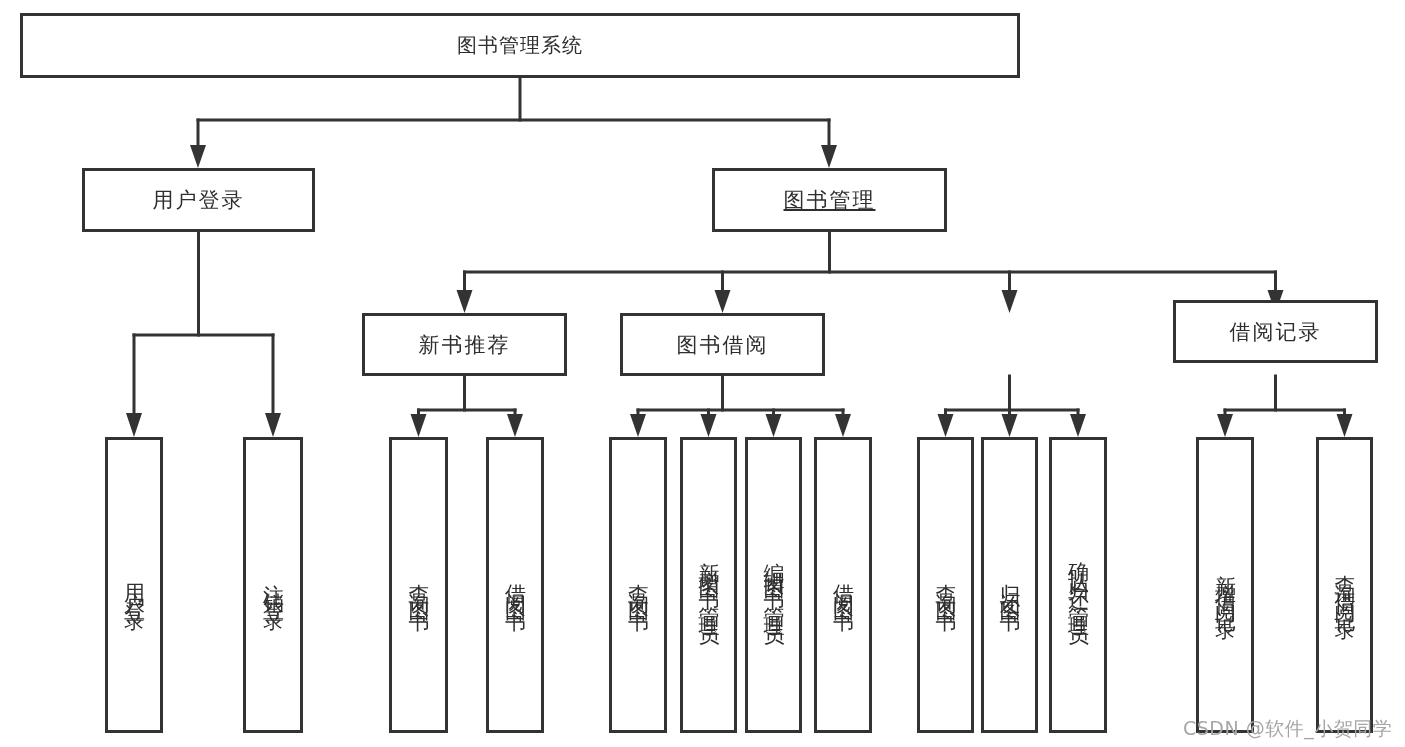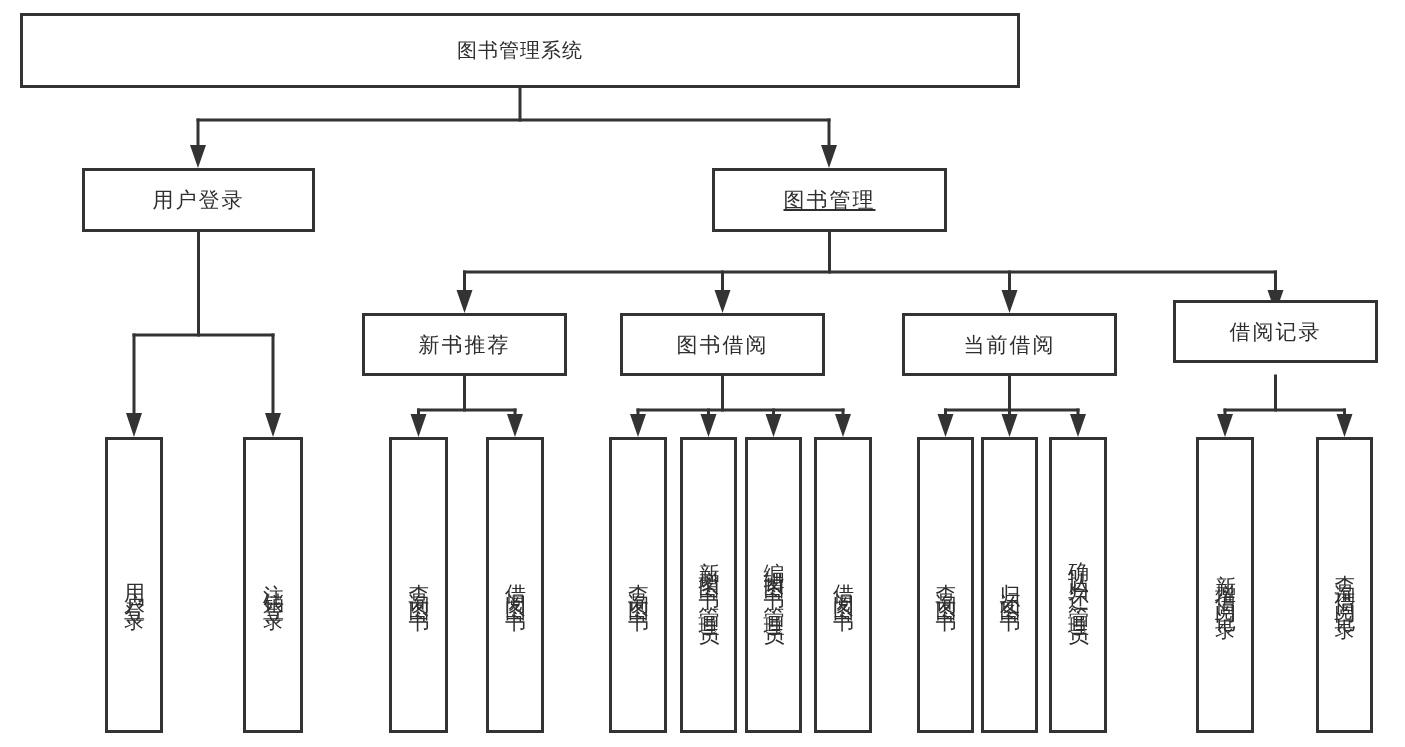--- a/index.html
+++ b/index.html
@@ -125,28 +125,27 @@
       <polygon points="765.5,414 781.5,414 773.5,437"></polygon>
       <polygon points="835,414 851,414 843,437"></polygon>
       <polygon points="937.5,414 953.5,414 945.5,437"></polygon>
       <polygon points="1001.5,414 1017.5,414 1009.5,437"></polygon>
       <polygon points="1070,414 1086,414 1078,437"></polygon>
       <polygon points="1217,414 1233,414 1225,437"></polygon>
       <polygon points="1336.5,414 1352.5,414 1344.5,437"></polygon>
     </g>
   </svg>
 
-  <div class="node h root" style="left:20px; top:13px; width:1000px; height:75px;">图书管理系统</div>
+  <div class="node h root" style="left:20px; top:13px; width:1000px; height:65px;">图书管理系统</div>
 
   <div class="node h" style="left:82px; top:168px; width:233px; height:64px;">用户登录</div>
   <div class="node h" style="left:712px; top:168px; width:235px; height:64px;text-decoration:underline;">图书管理</div>
 
   <div class="node h" style="left:620px; top:313px; width:205px; height:63px;">图书借阅</div>
   <div class="node h" style="left:362px; top:313px; width:205px; height:63px;">新书推荐</div>
-  <div class="node h" style="left:902px; top:313px; width:215px; height:63px;">当前借阅</div>
   <div class="node h" style="left:1173px; top:300px; width:205px; height:63px;">借阅记录</div>
 
   <div class="leaf" style="left:105px; top:437px; width:58px; height:296px;">
     <span class="vtext">用户登录</span>
   </div>
   <div class="leaf" style="left:243px; top:437px; width:60px; height:296px;">
     <span class="vtext">注销登录</span>
   </div>
   <div class="leaf" style="left:389px; top:437px; width:59px; height:296px;">
     <span class="vtext">查询图书</span>
@@ -175,14 +174,15 @@
   <div class="leaf" style="left:1049px; top:437px; width:58px; height:296px;">
     <span class="vtext">确认归还（管理员）</span>
   </div>
   <div class="leaf" style="left:1196px; top:437px; width:58px; height:296px;">
     <span class="vtext">新增借阅记录</span>
   </div>
   <div class="leaf" style="left:1316px; top:437px; width:57px; height:296px;">
     <span class="vtext">查询借阅记录</span>
   </div>
 
+  <div class="watermark">CSDN @软件_小贺同学</div>
 
 </div>
 
 </body></html>

